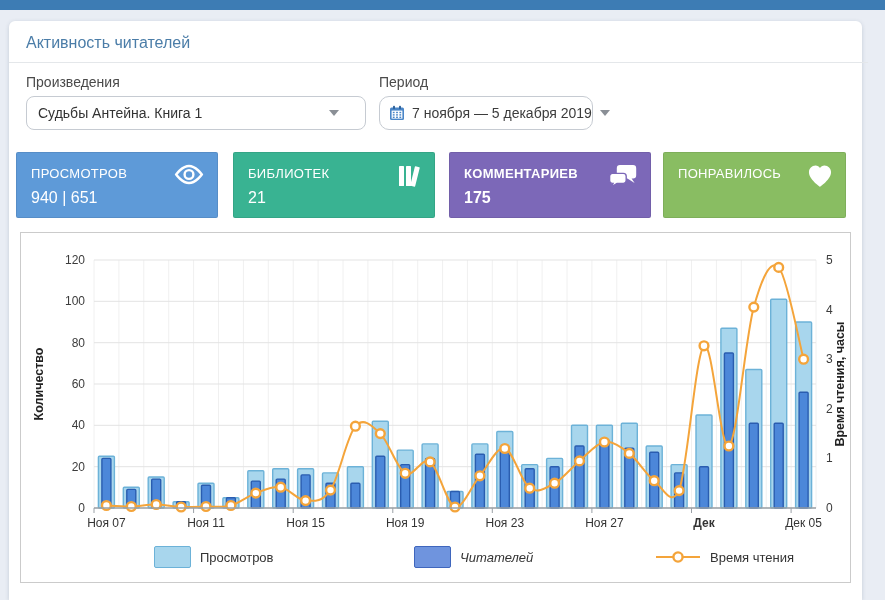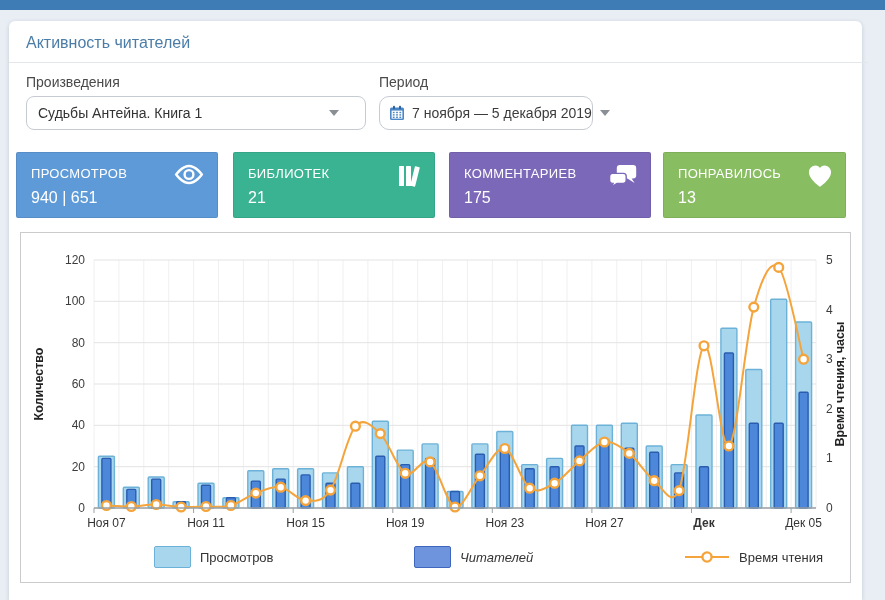--- a/index.html
+++ b/index.html
@@ -114,33 +114,32 @@
     <div class="stat-label">БИБЛИОТЕК</div>
     <div class="stat-value">21</div>
     <span class="stat-icon">
       <svg width="26" height="24" viewBox="0 0 26 24">
         <rect x="3" y="2" width="5" height="20" rx="0.6" fill="#fff"></rect>
         <rect x="10" y="2" width="5" height="20" rx="0.6" fill="#fff"></rect>
         <rect x="16.5" y="2.5" width="5" height="20" rx="0.6" fill="#fff" transform="rotate(14 19 12.5)"></rect>
       </svg>
     </span>
   </div>
-  <div class="stat-card" style="left:440px;width:202px;background:#7c68b8;">
+  <div class="stat-card" style="left:440px;width:202px;background:#7c68b8;font-weight:bold;">
     <div class="stat-label">КОММЕНТАРИЕВ</div>
     <div class="stat-value">175</div>
     <span class="stat-icon">
       <svg width="30" height="24" viewBox="0 0 30 24">
         <path d="M12 1h13a3.2 3.2 0 013.2 3.2v7A3.2 3.2 0 0125 14.4h-1.4l3 4.6-7.2-4.6H12a3.2 3.2 0 01-3.2-3.2v-7A3.2 3.2 0 0112 1z" fill="#fff"></path>
         <path d="M5.2 9.4h10.2a2.8 2.8 0 012.8 2.8v4.4a2.8 2.8 0 01-2.8 2.8H9l-5.6 3.4 1.7-3.4h-.7a2.8 2.8 0 01-2.8-2.8v-4.4a2.8 2.8 0 012.8-2.8z" fill="#fff" stroke="#7c68b8" stroke-width="1.4"></path>
       </svg>
     </span>
   </div>
   <div class="stat-card" style="left:654px;width:183px;background:#89bd62;">
     <div class="stat-label">ПОНРАВИЛОСЬ</div>
-    <div class="stat-value">13</div>
     <span class="stat-icon">
       <svg width="26" height="24" viewBox="0 0 24 22">
         <path d="M12 21S1.8 14.2 1.8 7.6C1.8 4.1 4.5 1.4 7.9 1.4c1.8 0 3.3.9 4.1 2.3.8-1.4 2.3-2.3 4.1-2.3 3.4 0 6.1 2.7 6.1 6.2C22.2 14.2 12 21 12 21z" fill="#fff"></path>
       </svg>
     </span>
   </div>
 
   <div class="chart-wrap">
     <svg id="chart-svg" class="chart-svg" width="829" height="349">
         <line x1="73.0" x2="73.0" y1="27" y2="275" stroke="#f0f0f0"></line>
@@ -303,21 +302,21 @@
       </svg>
 
     <div class="legend-item" style="left:133px;">
       <span class="legend-swatch sw-views"></span>
       <span class="legend-label">Просмотров</span>
     </div>
     <div class="legend-item" style="left:393px;font-style:italic;">
       <span class="legend-swatch sw-readers"></span>
       <span class="legend-label">Читателей</span>
     </div>
-    <div class="legend-item" style="left:662px;">
+    <div class="legend-item" style="left:633px;">
       <span class="legend-line-icon">
         <svg width="48" height="14" viewBox="0 0 48 14">
           <line x1="2" y1="7" x2="46" y2="7" stroke="#f4a43a" stroke-width="2"></line>
           <circle cx="24" cy="7" r="4.6" fill="#fff" stroke="#f4a43a" stroke-width="2.4"></circle>
         </svg>
       </span>
       <span class="legend-label">Время чтения</span>
     </div>
   </div>
 </div>

